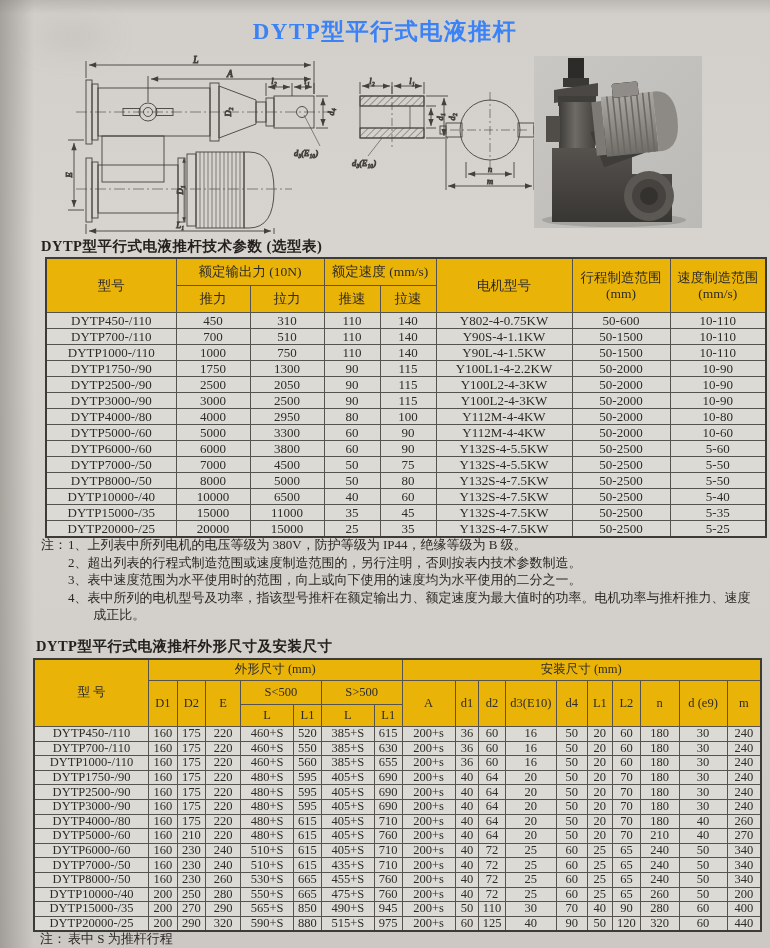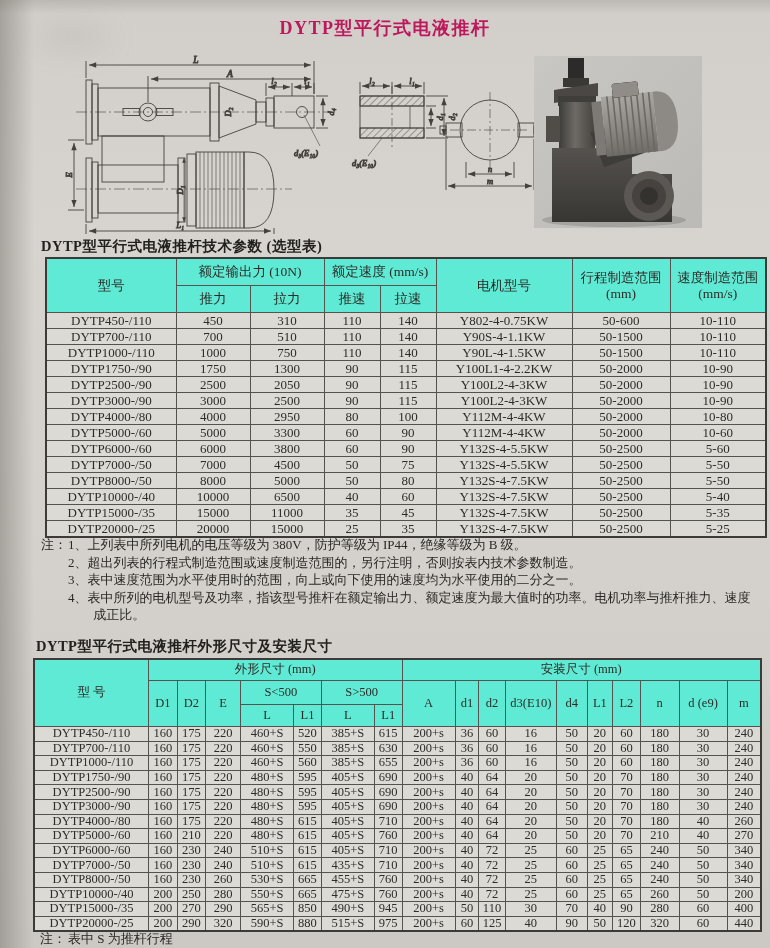--- a/index.html
+++ b/index.html
@@ -8,30 +8,30 @@
     font-family:"Liberation Serif","DejaVu Serif",serif;
     color:#2b2925;
     background:linear-gradient(180deg,#d2cfca 0%,#d7d4cf 25%,#d4d1cc 60%,#ccc9c4 100%);
   }
   .edge-left{position:absolute;left:0;top:0;width:34px;height:100%;
     background:linear-gradient(90deg,rgba(110,106,100,.45),rgba(110,106,100,0));}
   .edge-top{position:absolute;left:0;top:0;width:100%;height:14px;
     background:linear-gradient(180deg,rgba(120,116,110,.25),rgba(120,116,110,0));}
   .scan-blob{position:absolute;border-radius:50%;filter:blur(14px);background:rgba(150,146,140,.28);}
   .page-title{position:absolute;top:16px;left:0;width:100%;text-align:center;
-    font-size:18px;font-weight:bold;letter-spacing:1.5px;color:#be185d;}
+    font-size:23px;font-weight:bold;letter-spacing:1.5px;color:#3b82f6;}
   .drawing-wrap{position:absolute;left:60px;top:54px;width:474px;height:182px;}
   .photo-wrap{position:absolute;left:532px;top:56px;width:174px;height:178px;}
   .sec-heading{position:absolute;font-size:14.5px;font-weight:bold;color:#23211d;letter-spacing:.5px;}
   #sec1{left:41px;top:237px;text-align:right;}
   #sec2{left:36px;top:637px;}
   table{position:absolute;border-collapse:collapse;table-layout:fixed;background:#dcdad5;}
   th,td{border:1px solid #56534f;text-align:center;white-space:nowrap;overflow:hidden;
     font-weight:normal;color:#2e2c28;}
-  th{background:#5eead4;}
+  th{background:#eab308;}
   #table1{left:45px;top:257px;width:720px;border:2px solid #3d3b37;font-size:13px;}
   #table1 th{font-size:13.5px;height:24px;line-height:1.15;}
   #table1 td{height:15px;line-height:1;padding:0 1px;}
   #table2{left:33px;top:658px;width:729px;border:2px solid #3d3b37;font-size:12.5px;}
   #table2 th{font-size:12.5px;line-height:1.1;padding:2px;}
   #table2 tr.h1 th{height:16px;}
   #table2 tr.h2 th{height:19px;}
   #table2 tr.h3 th{height:17px;}
   #table2 td{height:13.6px;line-height:1.05;padding:0 1px;}
   .pre{white-space:pre-line;margin-top:15px;}

